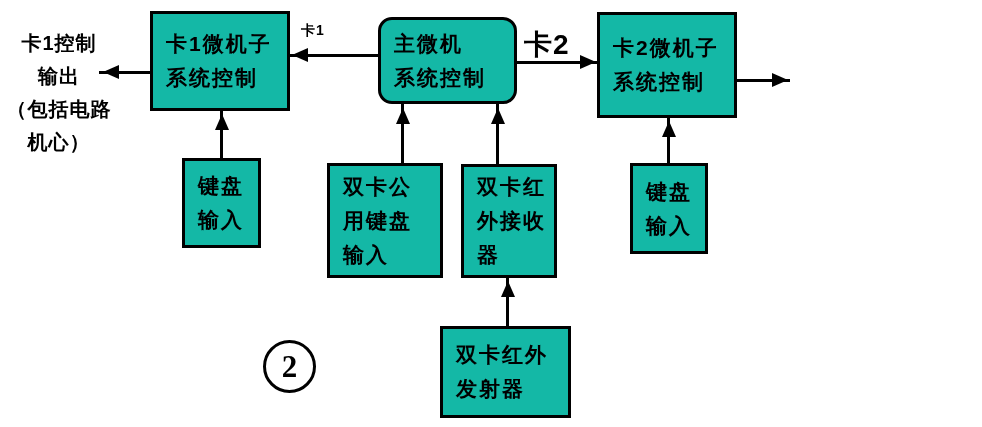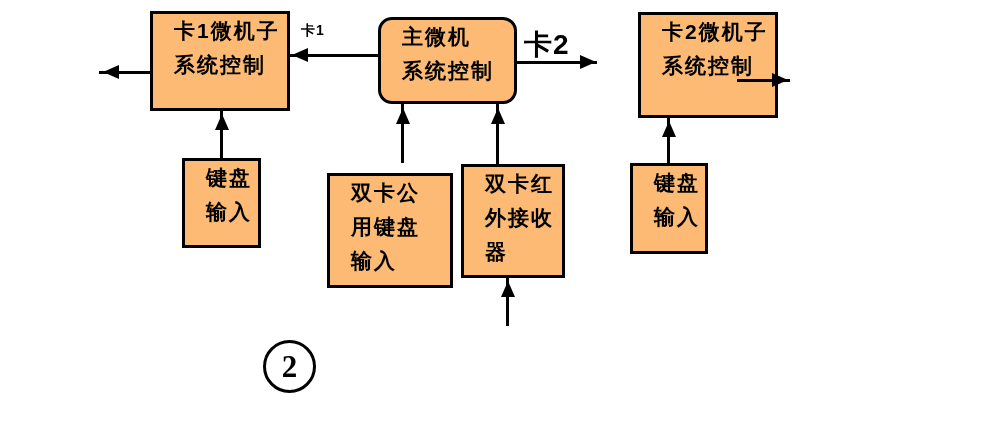--- a/index.html
+++ b/index.html
@@ -1,33 +1,33 @@
 <!DOCTYPE html>
 <html><head>
 <meta charset="utf-8">
 <style>
   html,body{margin:0;padding:0;background:#ffffff;}
   .canvas{
     position:relative;width:982px;height:427px;background:#ffffff;
     font-family:"Liberation Sans","DejaVu Sans",sans-serif;color:#000;overflow:hidden;
   }
   .box{
-    position:absolute;border:3px solid #000;box-sizing:border-box;background:#fdba74;
-    display:flex;align-items:flex-start;padding-left:8px;
+    position:absolute;border:3px solid #000;box-sizing:border-box;background:#14b8a6;
+    display:flex;align-items:center;
   }
   .box-label{
     white-space:pre-line;font-weight:700;font-size:21px;line-height:34px;
     padding-left:13px;letter-spacing:2px;text-align:left;
   }
   .b-card1{left:150px;top:11px;width:140px;height:100px;}
   .b-main{left:378px;top:17px;width:139px;height:87px;border-radius:14px;}
-  .b-card2{left:597px;top:12px;width:140px;height:106px;margin-left:41px;}
+  .b-card2{left:597px;top:12px;width:140px;height:106px;}
   .b-kb1{left:182px;top:158px;width:79px;height:90px;}
-  .b-sharedkb{left:327px;top:173px;width:126px;height:115px;}
-  .b-irrx{left:461px;top:164px;width:104px;height:114px;font-family:Liberation Serif, serif;}
+  .b-sharedkb{left:327px;top:163px;width:116px;height:115px;}
+  .b-irrx{left:461px;top:164px;width:96px;height:114px;font-family:Liberation Serif, serif;}
   .b-kb2{left:630px;top:163px;width:78px;height:91px;}
   .b-irtx{left:440px;top:326px;width:131px;height:92px;}
 
   .flabel{position:absolute;white-space:pre-line;font-weight:700;color:#000;letter-spacing:1px;}
   .l-left{left:0;top:27px;width:118px;font-size:20px;line-height:33px;text-align:center;}
   .l-right{left:789px;top:40px;width:194px;font-size:20px;line-height:31px;text-align:center;}
   .l-ka1{left:301px;top:22px;font-size:14px;}
   .l-ka2{left:524px;top:26px;font-size:28px;}
 
   .fig-circle{
@@ -72,21 +72,29 @@
   </div>
   <div class="box b-irrx">
     <span class="box-label">双卡红
 外接收
 器</span>
   </div>
   <div class="box b-kb2">
     <span class="box-label">键盘
 输入</span>
   </div>
+  <div class="box b-irtx">
+    <span class="box-label">双卡红外
+发射器</span>
+  </div>
 
+  <div class="flabel l-left">卡1控制
+输出
+（包括电路
+机心）</div>
   <div class="flabel l-ka1">卡1</div>
   <div class="flabel l-ka2">卡2</div>
 
   <div class="fig-circle">
     <span>2</span>
   </div>
 
   <div class="ln" style="left:99px;top:71px;width:51px;height:3px;"></div>
   <div class="hl" style="left:103px;top:65px;"></div>
 

